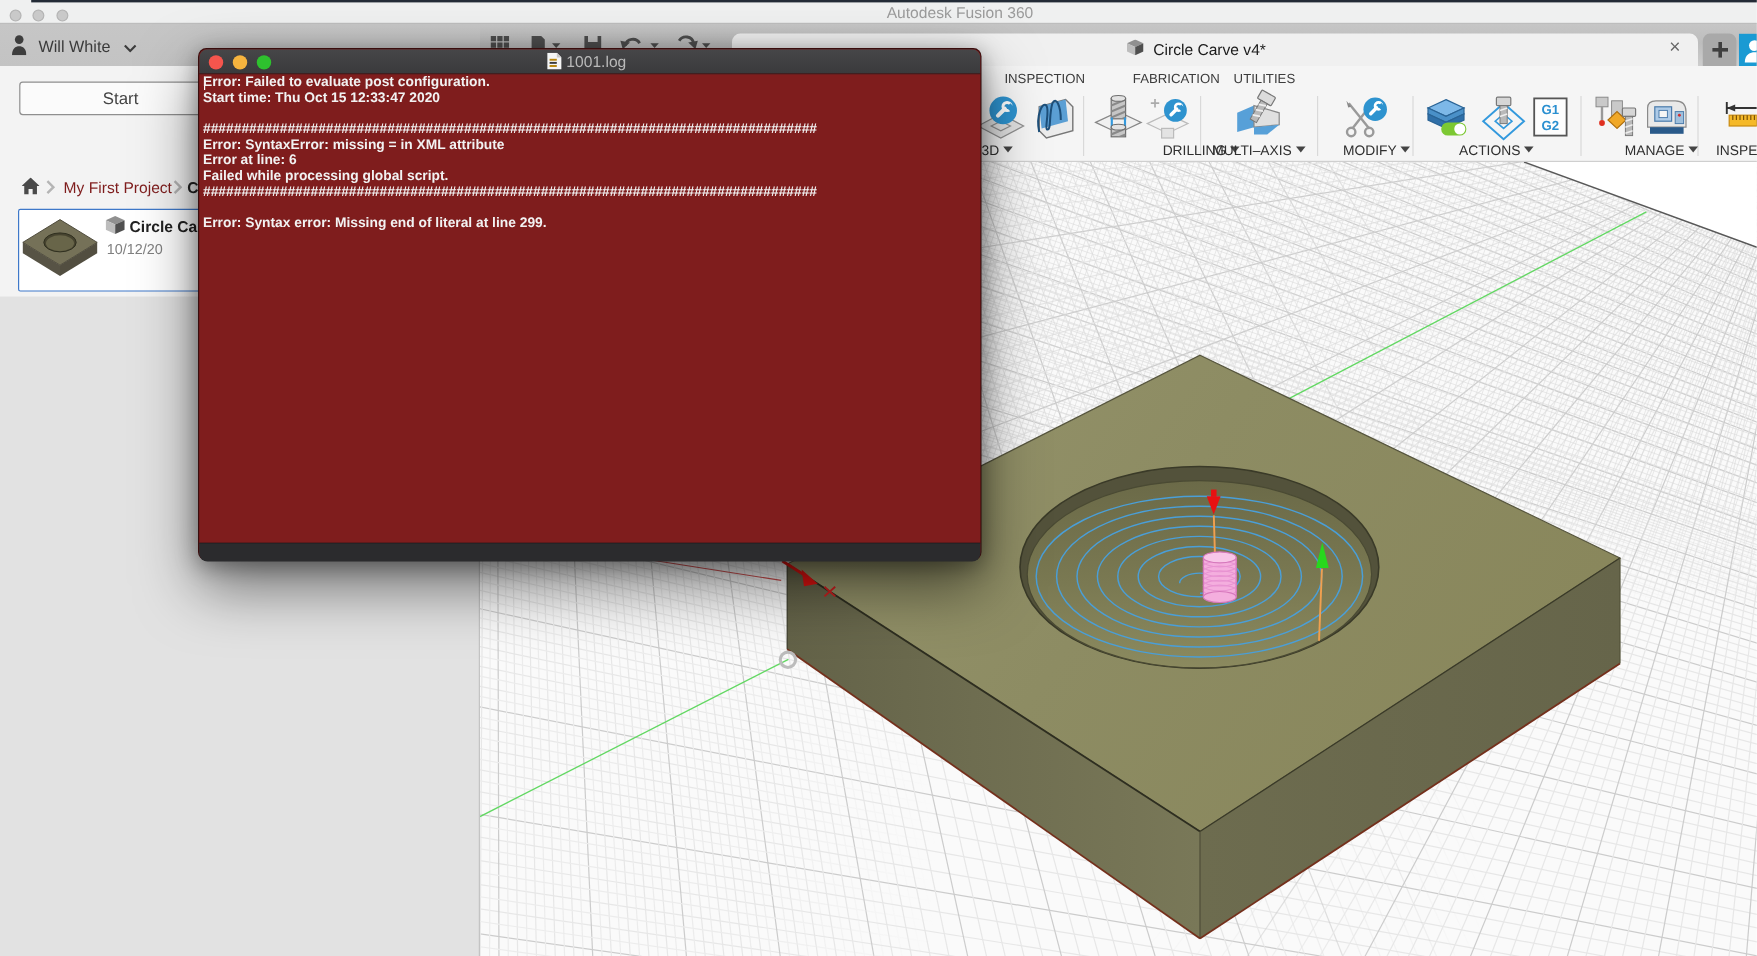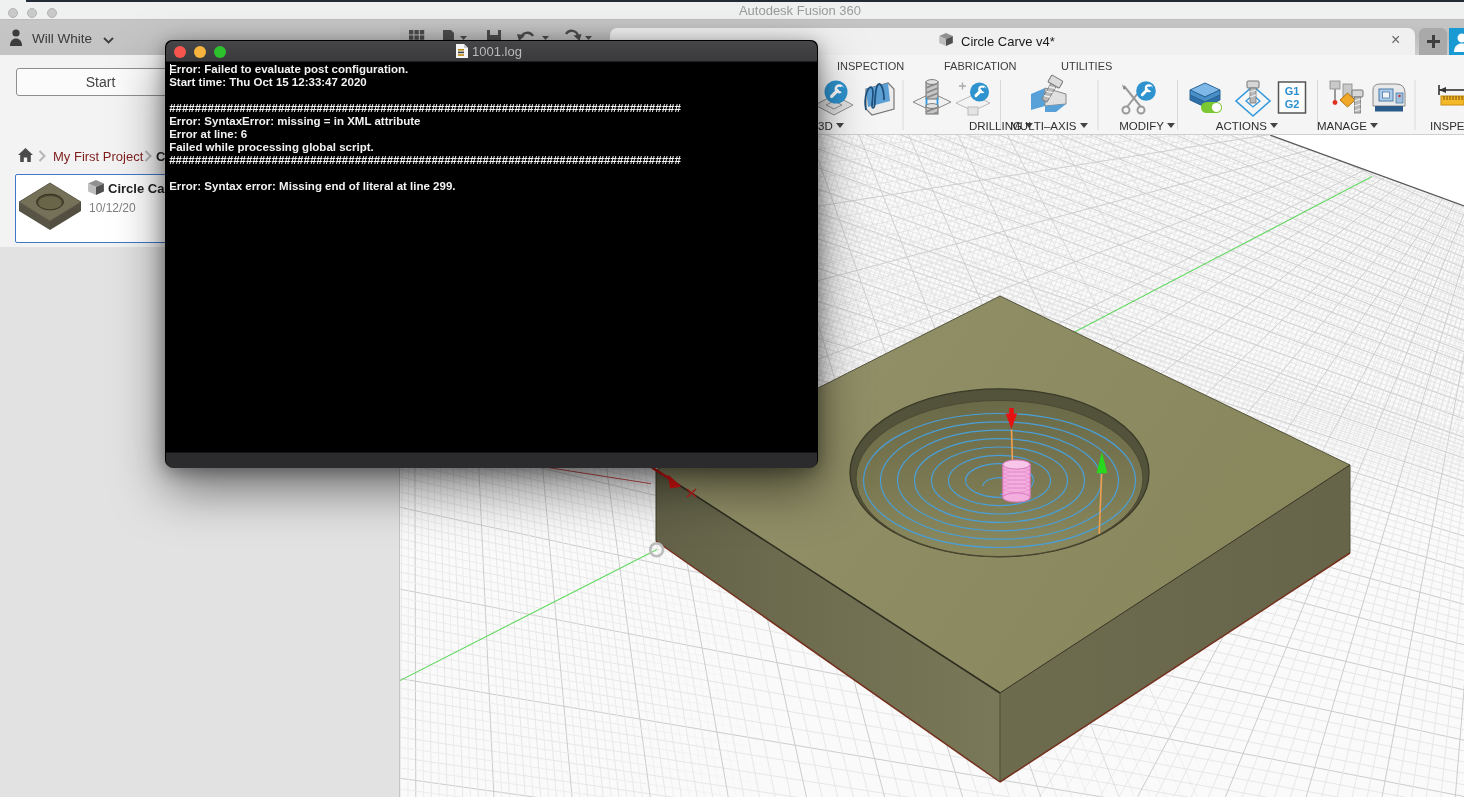--- a/index.html
+++ b/index.html
@@ -11,21 +11,21 @@
 <div class="abs" style="left:8px;top:7.5px;width:10px;height:10px;border-radius:50%;background:#c9c9c9;border:1px solid #b4b4b4"></div>
 <div class="abs" style="left:27px;top:7.5px;width:10px;height:10px;border-radius:50%;background:#c9c9c9;border:1px solid #b4b4b4"></div>
 <div class="abs" style="left:47px;top:7.5px;width:10px;height:10px;border-radius:50%;background:#c9c9c9;border:1px solid #b4b4b4"></div>
 <div class="abs" style="left:132px;top:3px;width:1336px;text-align:center;font-size:13px;color:#9b9b9b">Autodesk Fusion 360</div>
 
 <div class="abs" style="left:0;top:20px;width:1464px;height:35px;background:linear-gradient(180deg,#c6c6c6 0%,#bdbdbd 45%,#cdcdcd 100%)"></div>
 
 <div class="abs" style="left:400px;top:55px;width:1064px;height:80px;background:#f5f5f5;border-bottom:1px solid #cfcfcf"></div>
 <div class="abs" style="left:837px;top:60px;font-size:11px;color:#3c3c3c">INSPECTION</div>
 <div class="abs" style="left:944px;top:60px;font-size:11px;color:#3c3c3c">FABRICATION</div>
-<div class="abs" style="left:1061px;top:60px;font-size:11px;color:#3c3c3c">UTILITIES</div>
+<div class="abs" style="left:1028px;top:60px;font-size:11px;color:#3c3c3c">UTILITIES</div>
 <svg style="position:absolute;left:400px;top:55px" width="1064" height="80" viewBox="400 55 1064 80" xmlns="http://www.w3.org/2000/svg">
 
 <g stroke="#d9d9d9" stroke-width="1">
 <line x1="903" y1="80" x2="903" y2="130"></line>
       <line x1="1000.5" y1="80" x2="1000.5" y2="130"></line>
 <line x1="1098" y1="80" x2="1098" y2="130"></line>
       <line x1="1177.5" y1="80" x2="1177.5" y2="130"></line>
 <line x1="1317.5" y1="80" x2="1317.5" y2="130"></line>
       <line x1="1415" y1="80" x2="1415" y2="130"></line>
 </g>
@@ -164,21 +164,21 @@
         <line x1="1459" y1="96" x2="1459" y2="100"></line>
 <line x1="1462" y1="96" x2="1462" y2="100"></line>
 </g>
 </g>
 </svg>
 <div class="abs" style="left:818px;top:120px;font-size:11.5px;color:#2f2f2f">3D <span style="display:inline-block;width:0;height:0;border-left:4px solid transparent;border-right:4px solid transparent;border-top:5px solid #444;vertical-align:2px"></span></div>
 <div class="abs" style="left:952px;top:120px;width:98px;text-align:center;font-size:11.5px;color:#2f2f2f">DRILLING <span style="display:inline-block;width:0;height:0;border-left:4px solid transparent;border-right:4px solid transparent;border-top:5px solid #444;vertical-align:2px"></span></div>
 <div class="abs" style="left:1000px;top:120px;width:98px;text-align:center;font-size:11.5px;color:#2f2f2f">MULTI–AXIS <span style="display:inline-block;width:0;height:0;border-left:4px solid transparent;border-right:4px solid transparent;border-top:5px solid #444;vertical-align:2px"></span></div>
 <div class="abs" style="left:1098px;top:120px;width:98px;text-align:center;font-size:11.5px;color:#2f2f2f">MODIFY <span style="display:inline-block;width:0;height:0;border-left:4px solid transparent;border-right:4px solid transparent;border-top:5px solid #444;vertical-align:2px"></span></div>
 <div class="abs" style="left:1177px;top:120px;width:140px;text-align:center;font-size:11.5px;color:#2f2f2f">ACTIONS <span style="display:inline-block;width:0;height:0;border-left:4px solid transparent;border-right:4px solid transparent;border-top:5px solid #444;vertical-align:2px"></span></div>
-<div class="abs" style="left:1317px;top:120px;width:98px;text-align:left;font-size:11.5px;color:#2f2f2f">MANAGE <span style="display:inline-block;width:0;height:0;border-left:4px solid transparent;border-right:4px solid transparent;border-top:5px solid #444;vertical-align:2px"></span></div>
+<div class="abs" style="left:1317px;top:120px;width:98px;text-align:right;font-size:11.5px;color:#2f2f2f">MANAGE <span style="display:inline-block;width:0;height:0;border-left:4px solid transparent;border-right:4px solid transparent;border-top:5px solid #444;vertical-align:2px"></span></div>
 <div class="abs" style="left:1430px;top:120px;font-size:11.5px;color:#2f2f2f">INSPEC</div>
 
 <svg style="position:absolute;left:400px;top:135px" width="1064" height="662" viewBox="400 135 1064 662" xmlns="http://www.w3.org/2000/svg">
 <defs>
  <pattern id="haze" width="4.6" height="4.6" patternUnits="userSpaceOnUse" patternTransform="rotate(19)">
    <rect width="4.6" height="4.6" fill="none"></rect>
    <line x1="0" y1="0" x2="4.6" y2="0" stroke="#d9d9d9" stroke-width="0.9"></line>
    <line x1="0" y1="0" x2="0" y2="4.6" stroke="#d9d9d9" stroke-width="0.9"></line>
  </pattern>
  <linearGradient id="hazefadeg" x1="0" y1="420" x2="0" y2="515" gradientUnits="userSpaceOnUse">
@@ -966,21 +966,21 @@
 <div class="abs" style="left:1391px;top:31px;font-size:16px;color:#666">×</div>
 <div class="abs" style="left:1419px;top:28px;width:28px;height:27px;background:#a9a9a9;border-radius:6px 6px 0 0"></div>
 <div class="abs" style="left:1431.5px;top:35px;width:3px;height:13px;background:#3f3f3f"></div>
 <div class="abs" style="left:1426.5px;top:40px;width:13px;height:3px;background:#3f3f3f"></div>
 <svg style="position:absolute;left:1449px;top:28px" width="15" height="27" viewBox="0 0 15 27">
     <rect width="15" height="27" fill="#1a9ad3"></rect>
     <circle cx="13" cy="10" r="4.5" fill="#fff"></circle>
     <path d="M5,24 C5,17 10,15.5 13,15.5 L15,15.5 L15,24 Z" fill="#fff"></path>
   </svg>
 
-<div class="abs" style="left:165px;top:40px;width:653px;height:427px;border-radius:7px;background:#000000;box-shadow:0 22px 50px rgba(0,0,0,0.5),0 4px 18px rgba(0,0,0,0.35);border:1px solid rgba(0,0,0,0.55)">
+<div class="abs" style="left:165px;top:40px;width:653px;height:427px;border-radius:7px;background:#7f1d1d;box-shadow:0 22px 50px rgba(0,0,0,0.5),0 4px 18px rgba(0,0,0,0.35);border:1px solid rgba(0,0,0,0.55)">
   <div style="position:absolute;left:0;top:0;width:100%;height:21px;background:linear-gradient(180deg,#464648,#3a3a3c);border-radius:7px 7px 0 0;border-bottom:1px solid #1f1f21"></div>
   <div style="position:absolute;left:7.5px;top:5px;width:12px;height:12px;border-radius:50%;background:#f5554d"></div>
   <div style="position:absolute;left:27.5px;top:5px;width:12px;height:12px;border-radius:50%;background:#f6b43e"></div>
   <div style="position:absolute;left:47.5px;top:5px;width:12px;height:12px;border-radius:50%;background:#2ec12e"></div>
   <div style="position:absolute;left:0;top:3px;width:100%;text-align:center;font-size:13px;color:#b9b9b9">&nbsp;&nbsp;&nbsp;1001.log</div>
   <div style="position:absolute;left:0;top:411px;width:100%;height:16px;background:#2b2b2d;border-radius:0 0 7px 7px;border-top:1px solid #151517"></div>
   <div style="position:absolute;left:3.5px;top:22.5px;width:1.6px;height:11px;background:#fff"></div>
   <pre style="position:absolute;left:3.2px;top:21.5px;font-family:Liberation Sans, sans-serif;font-weight:bold;font-size:11.5px;line-height:13px;color:#f2f2f2">Error: Failed to evaluate post configuration.
 Start time: Thu Oct 15 12:33:47 2020
 

